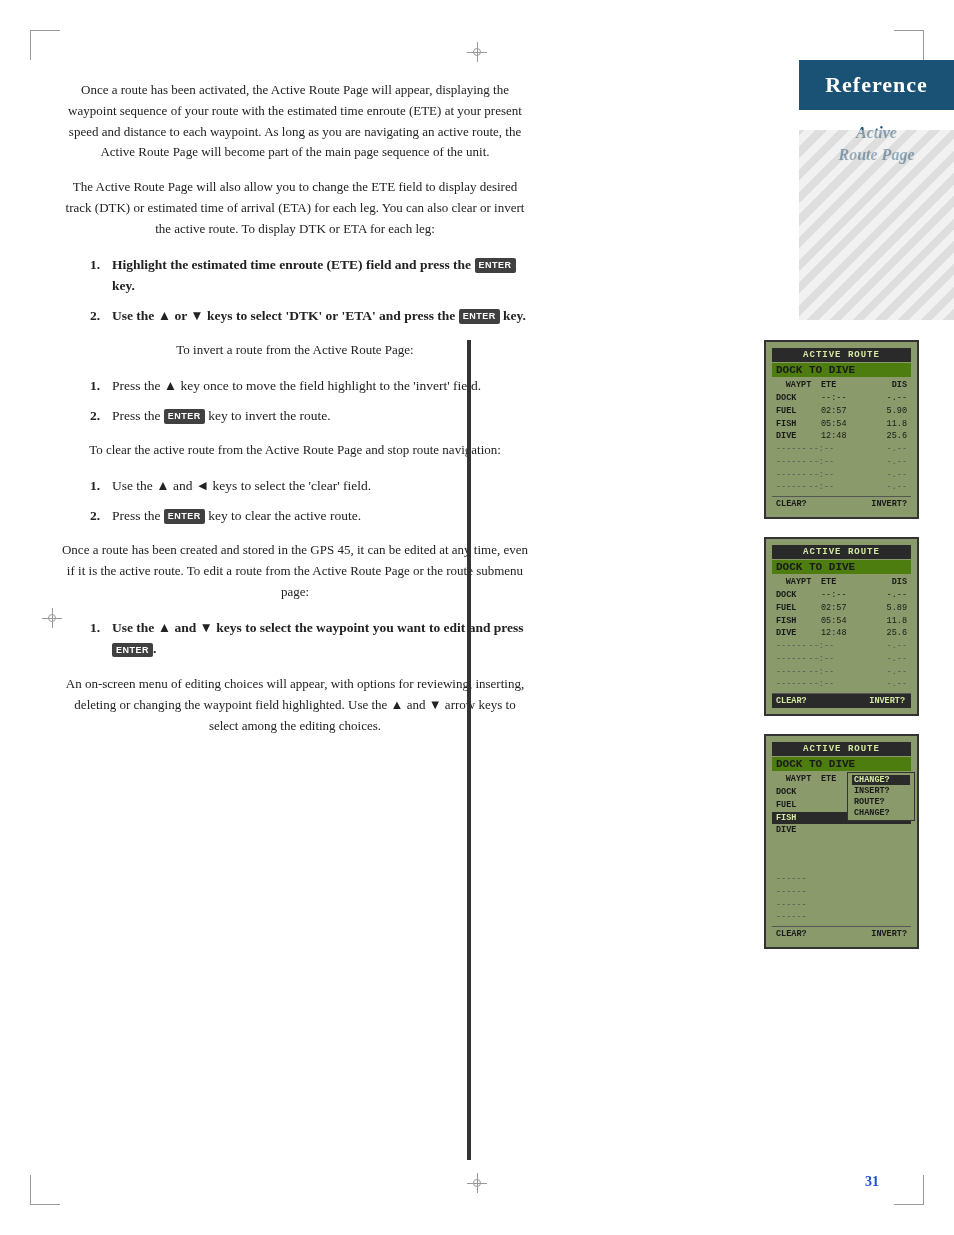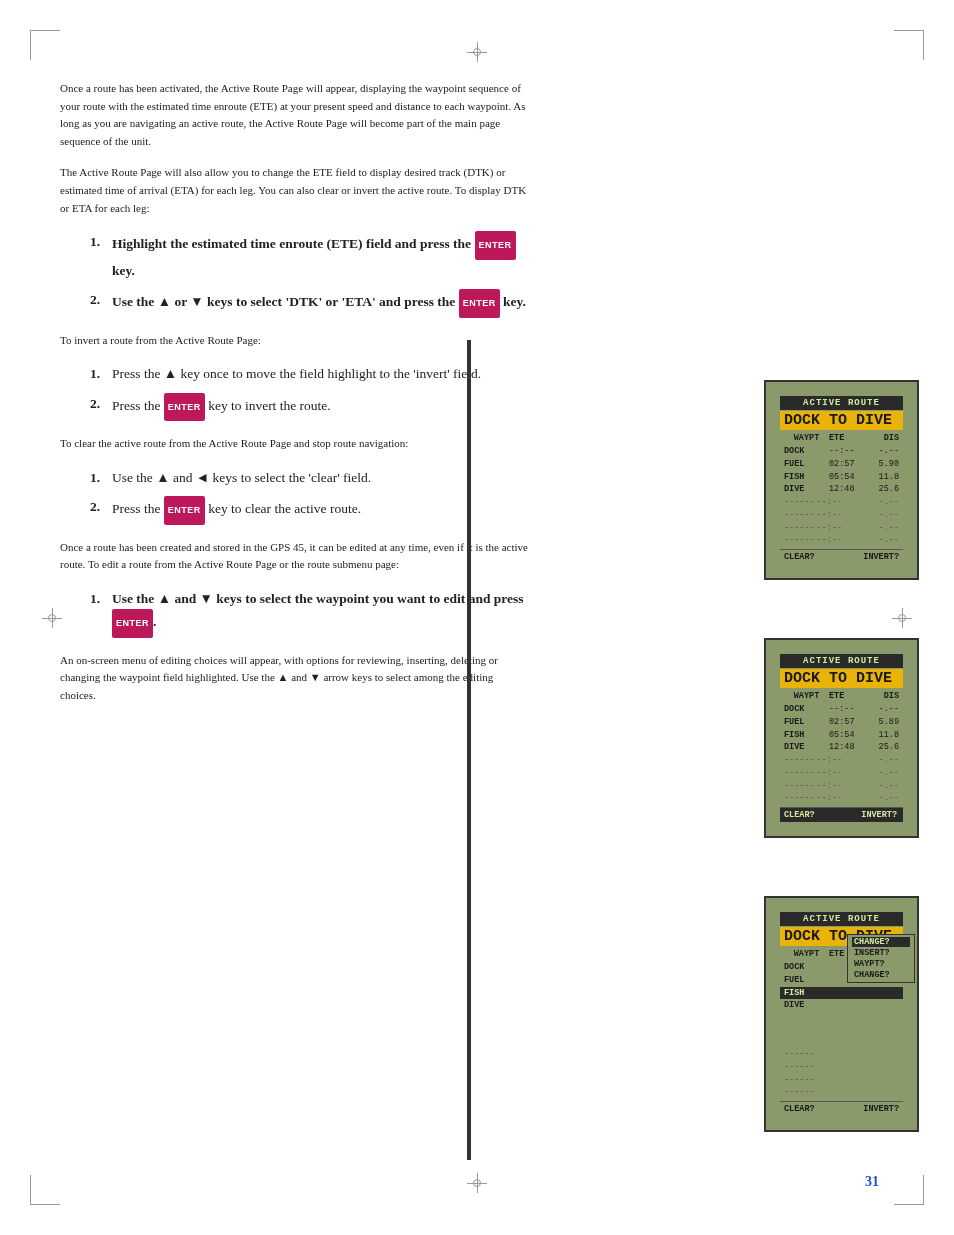--- a/index.html
+++ b/index.html
@@ -127,24 +127,25 @@
 
     
     .main-content {
       position: absolute;
       top: 80px;
       left: 60px;
       width: 470px;
     }
 
     .para {
-      font-size: 11px;
+      font-size: 13px;
       line-height: 1.6;
       color: #222;
       margin-bottom: 14px;
+      text-align: center;
     }
 
     .numbered-list {
       margin-left: 30px;
       margin-bottom: 14px;
     }
 
     .list-item {
       font-size: 13.5px;
       line-height: 1.6;
@@ -163,25 +164,25 @@
       flex: 1;
     }
 
     .bold-item {
       font-weight: bold;
     }
 
     
     .enter-key {
       display: inline-block;
-      background: #be185d;
+      background: #404040;
       color: white;
       font-size: 9px;
       font-family: Arial, sans-serif;
-      padding: 7px 4px;
+      padding: 0 4px;
       border-radius: 2px;
       font-weight: bold;
       vertical-align: middle;
       letter-spacing: 0.5px;
     }
 
     
     .gps-screens {
       position: absolute;
       top: 340px;
@@ -191,40 +192,39 @@
       gap: 18px;
     }
 
     .gps-screen {
       width: 155px;
       background: #8a9a6a;
       border: 2px solid #333;
       font-family: 'Courier New', monospace;
       font-size: 9.5px;
       color: #1a1a1a;
-      padding: 14px;
-      margin-top: 40px;
+      padding: 6px;
     }
 
     .gps-title-bar {
       background: #2a2a2a;
       color: #d4e8a0;
       text-align: center;
       padding: 2px 4px;
       font-size: 9px;
       font-weight: bold;
       letter-spacing: 1px;
       margin-bottom: 1px;
     }
 
     .gps-subtitle {
-      background: #eab308;
+      background: #4d7c0f;
       color: #1a1a1a;
       padding: 1px 4px;
-      font-size: 15px;
+      font-size: 11px;
       font-weight: bold;
       margin-bottom: 2px;
     }
 
     .gps-header-row {
       display: flex;
       padding: 1px 4px;
       font-size: 8.5px;
       font-weight: bold;
       margin-bottom: 1px;
@@ -292,20 +292,34 @@
   </div>
 
   <div class="crosshair" style="top:50%; left:42px; transform:translateY(-50%);">
     <div class="crosshair-circle"></div>
   </div>
 
   <div class="crosshair" style="top:50%; right:42px; transform:translateY(-50%);">
     <div class="crosshair-circle"></div>
   </div>
 
+  <div class="right-sidebar">
+    <div class="reference-tab">
+      <h2>Reference</h2>
+    </div>
+    <div style="margin-left:20px; margin-top:10px;">
+      <div class="active-route-label">
+        <span>Active</span><br>
+        <span>Route Page</span>
+      </div>
+    </div>
+    <div class="sidebar-decoration">
+      <div class="stripes"></div>
+    </div>
+  </div>
 
   <div class="main-content">
 
     <p class="para">Once a route has been activated, the Active Route Page will appear, displaying the waypoint sequence of your route with the estimated time enroute (ETE) at your present speed and distance to each waypoint. As long as you are navigating an active route, the Active Route Page will become part of the main page sequence of the unit.</p>
 
     <p class="para">The Active Route Page will also allow you to change the ETE field to display desired track (DTK) or estimated time of arrival (ETA) for each leg. You can also clear or invert the active route. To display DTK or ETA for each leg:</p>
 
     <div class="numbered-list">
       <div class="list-item bold-item">
         <span class="list-num">1.</span>
@@ -486,21 +500,21 @@
             <span>FISH</span>
           </div>
           <div class="gps-data-row">
             <span>DIVE</span>
           </div>
         </div>
 
         <div style="background:#8a9a6a; border:1px solid #333; font-family:'Courier New',monospace; font-size:8.5px; font-weight:bold; padding:2px 4px; width:68px; position:absolute; right:2px; top:36px;">
           <div style="background:#2a2a2a; color:#d4e8a0; padding:0 2px; margin-bottom:1px;">CHANGE?</div>
           <div style="padding:0 2px; margin-bottom:1px;">INSERT?</div>
-          <div style="padding:0 2px; margin-bottom:1px;">WAYPT?</div>
+          <div style="padding:0 2px; margin-bottom:1px;">ROUTE?</div>
           <div style="padding:0 2px;">CHANGE?</div>
         </div>
       </div>
       <div class="gps-empty-row" style="margin-top: 36px;">
           <span>------</span>
         </div>
       <div class="gps-empty-row">
           <span>------</span>
         </div>
       <div class="gps-empty-row">

